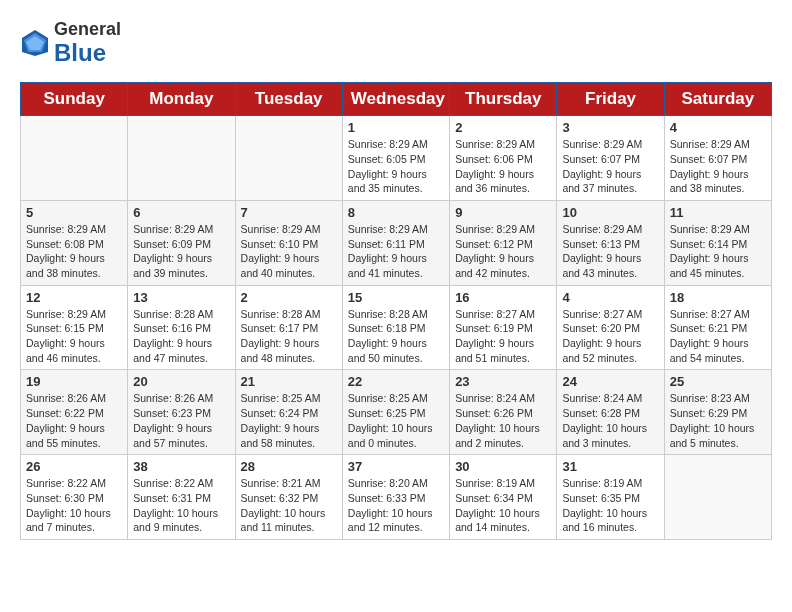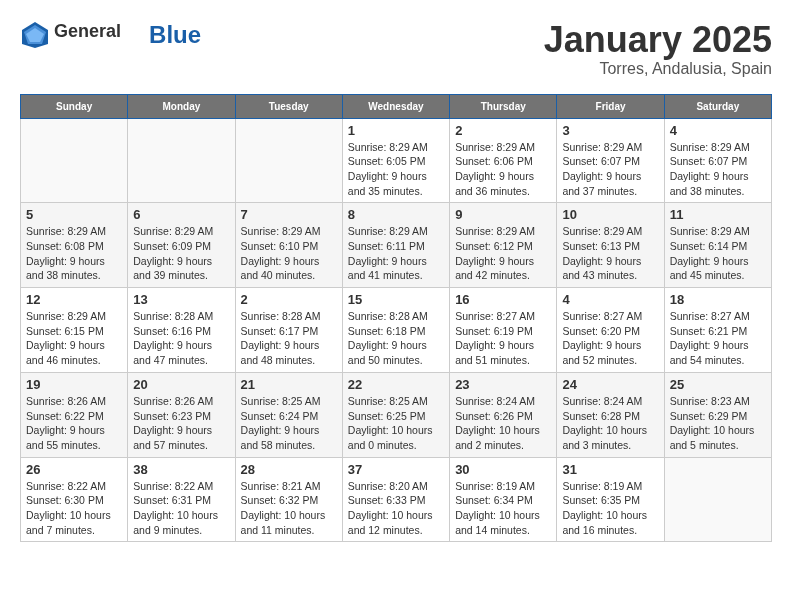--- a/index.html
+++ b/index.html
@@ -15,23 +15,22 @@
       justify-content: space-between;
       align-items: flex-start;
       margin-bottom: 16px;
     }
     .logo {
       display: flex;
       align-items: center;
     }
     .logo-text {
       display: flex;
-      flex-direction: row;
+      flex-direction: column;
       line-height: 1.1;
-      gap: 28px;
     }
     .logo-general {
       font-size: 18px;
       font-weight: bold;
       color: #333;
     }
     .logo-blue {
       font-size: 24px;
       font-weight: bold;
       color: #1a5fa8;
@@ -53,25 +52,25 @@
     .location {
       font-size: 16px;
       color: #555;
     }
     table {
       width: 100%;
       border-collapse: collapse;
       table-layout: fixed;
     }
     th {
-      background-color: #737373;
+      background-color: #b91c1c;
       color: #fff;
       text-align: center;
-      padding: 6px 19px;
-      font-size: 10px;
+      padding: 6px 8px;
+      font-size: 17px;
       font-weight: bold;
       border: 1px solid #1a5fa8;
     }
     td {
       border: 1px solid #ccc;
       vertical-align: top;
       padding: 4px 5px;
       height: 80px;
       background: #fff;
     }
@@ -104,24 +103,20 @@
     <svg class="logo-icon" viewBox="0 0 30 30">
       <polygon points="15,2 28,10 28,24 15,28 2,24 2,10" fill="#1a5fa8"></polygon>
       <polygon points="15,5 26,12 22,24 8,24 4,12" fill="#4a90d9"></polygon>
       <polygon points="15,8 24,14 20,22 10,22 6,14" fill="#7ab8f5"></polygon>
     </svg>
     <div class="logo-text">
       <span class="logo-general">General</span>
       <span class="logo-blue">Blue</span>
     </div>
   </div>
-  <div class="title-block">
-    <div class="month-title">January 2025</div>
-    <div class="location">Torres, Andalusia, Spain</div>
-  </div>
 </div>
 
 <table>
   <thead>
     <tr>
     <th>Sunday</th>
         <th>Monday</th>
         <th>Tuesday</th>
         <th>Wednesday</th>
         <th>Thursday</th>

